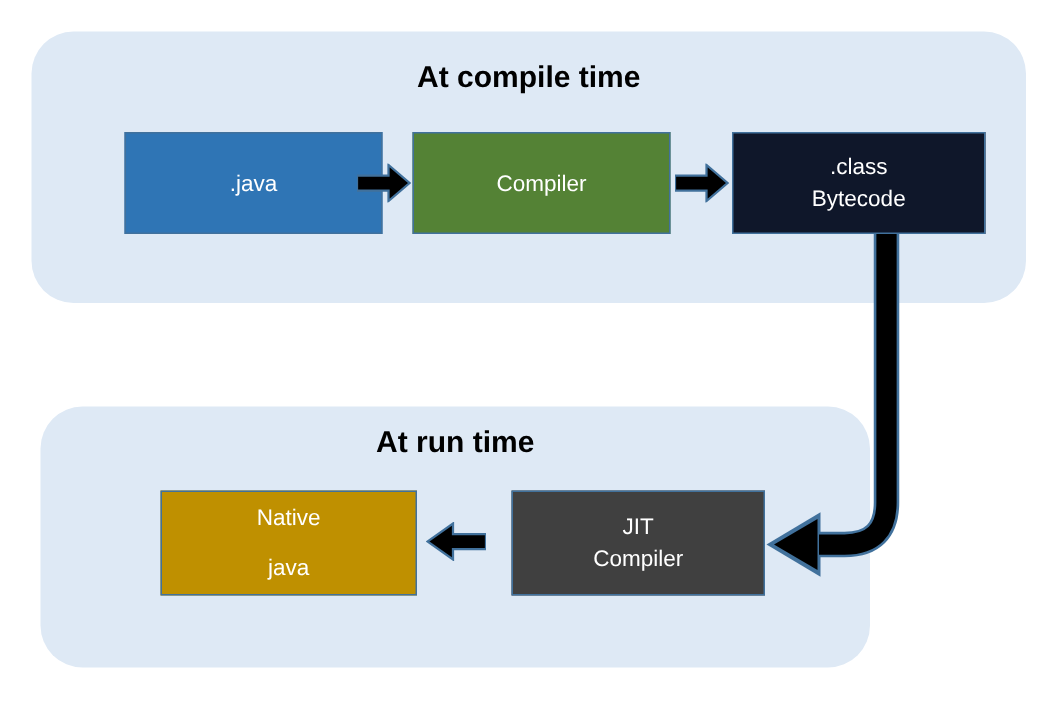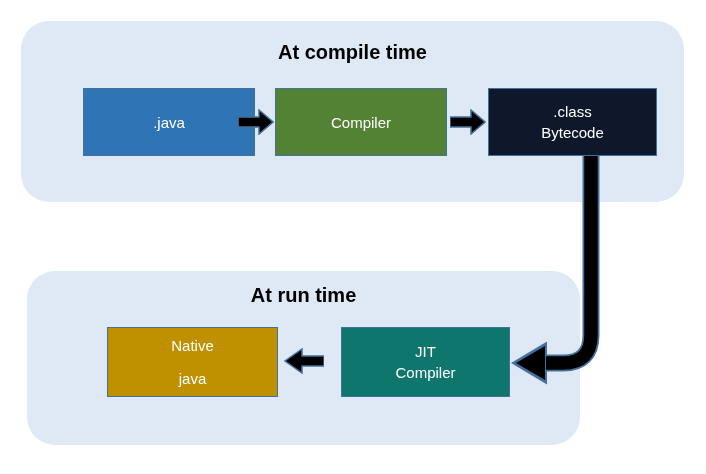--- a/index.html
+++ b/index.html
@@ -77,21 +77,21 @@
   <div class="node box-class" style="background-color: #0f172a; text-align: right;">
     <div class="line">.class</div>
     <div class="line">Bytecode</div>
   </div>
 
   <div class="node box-native" style="background-color: rgb(191, 144, 0);">
     <div class="line">Native</div>
     <div class="line">java</div>
   </div>
 
-  <div class="node box-jit" style="background-color: #0f766e;">
+  <div class="node box-jit" style="background-color: #404040;">
     <div class="line">JIT</div>
     <div class="line">Compiler</div>
   </div>
 
   <svg class="arrow-svg arrow-r1" width="36" height="26" viewBox="0 0 36 26">
     <polygon points="0,8 21,8 21,1 35,13 21,25 21,18 0,18" stroke-width="1.5" stroke="#41719C" style="fill: rgb(0, 0, 0);"></polygon>
   </svg>
 
   <svg class="arrow-svg arrow-r2" width="36" height="26" viewBox="0 0 36 26">
     <polygon points="0,8 21,8 21,1 35,13 21,25 21,18 0,18" stroke-width="1.5" stroke="#41719C" style="fill: rgb(0, 0, 0);"></polygon>

